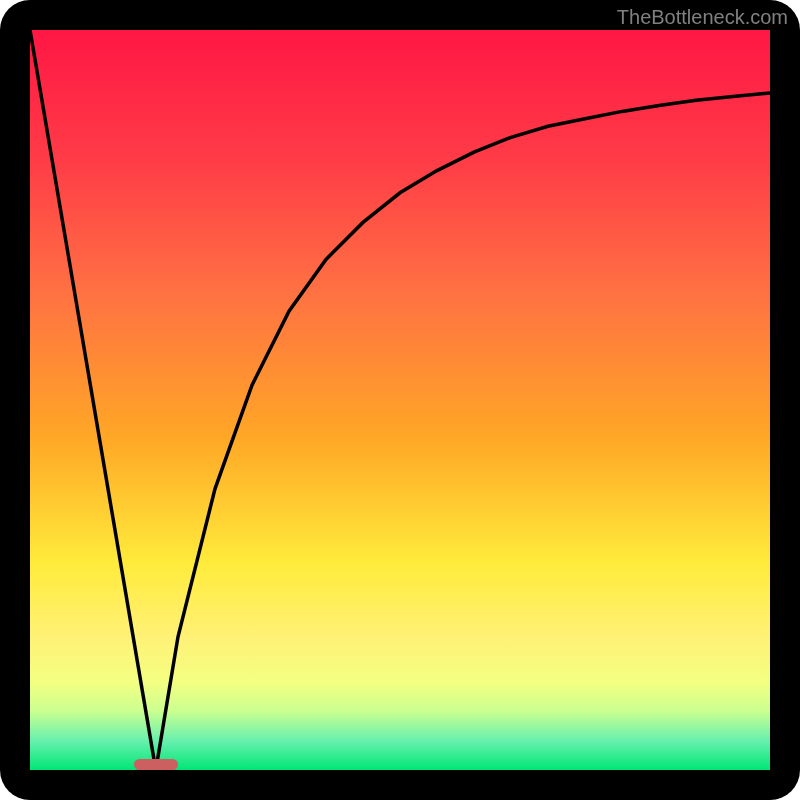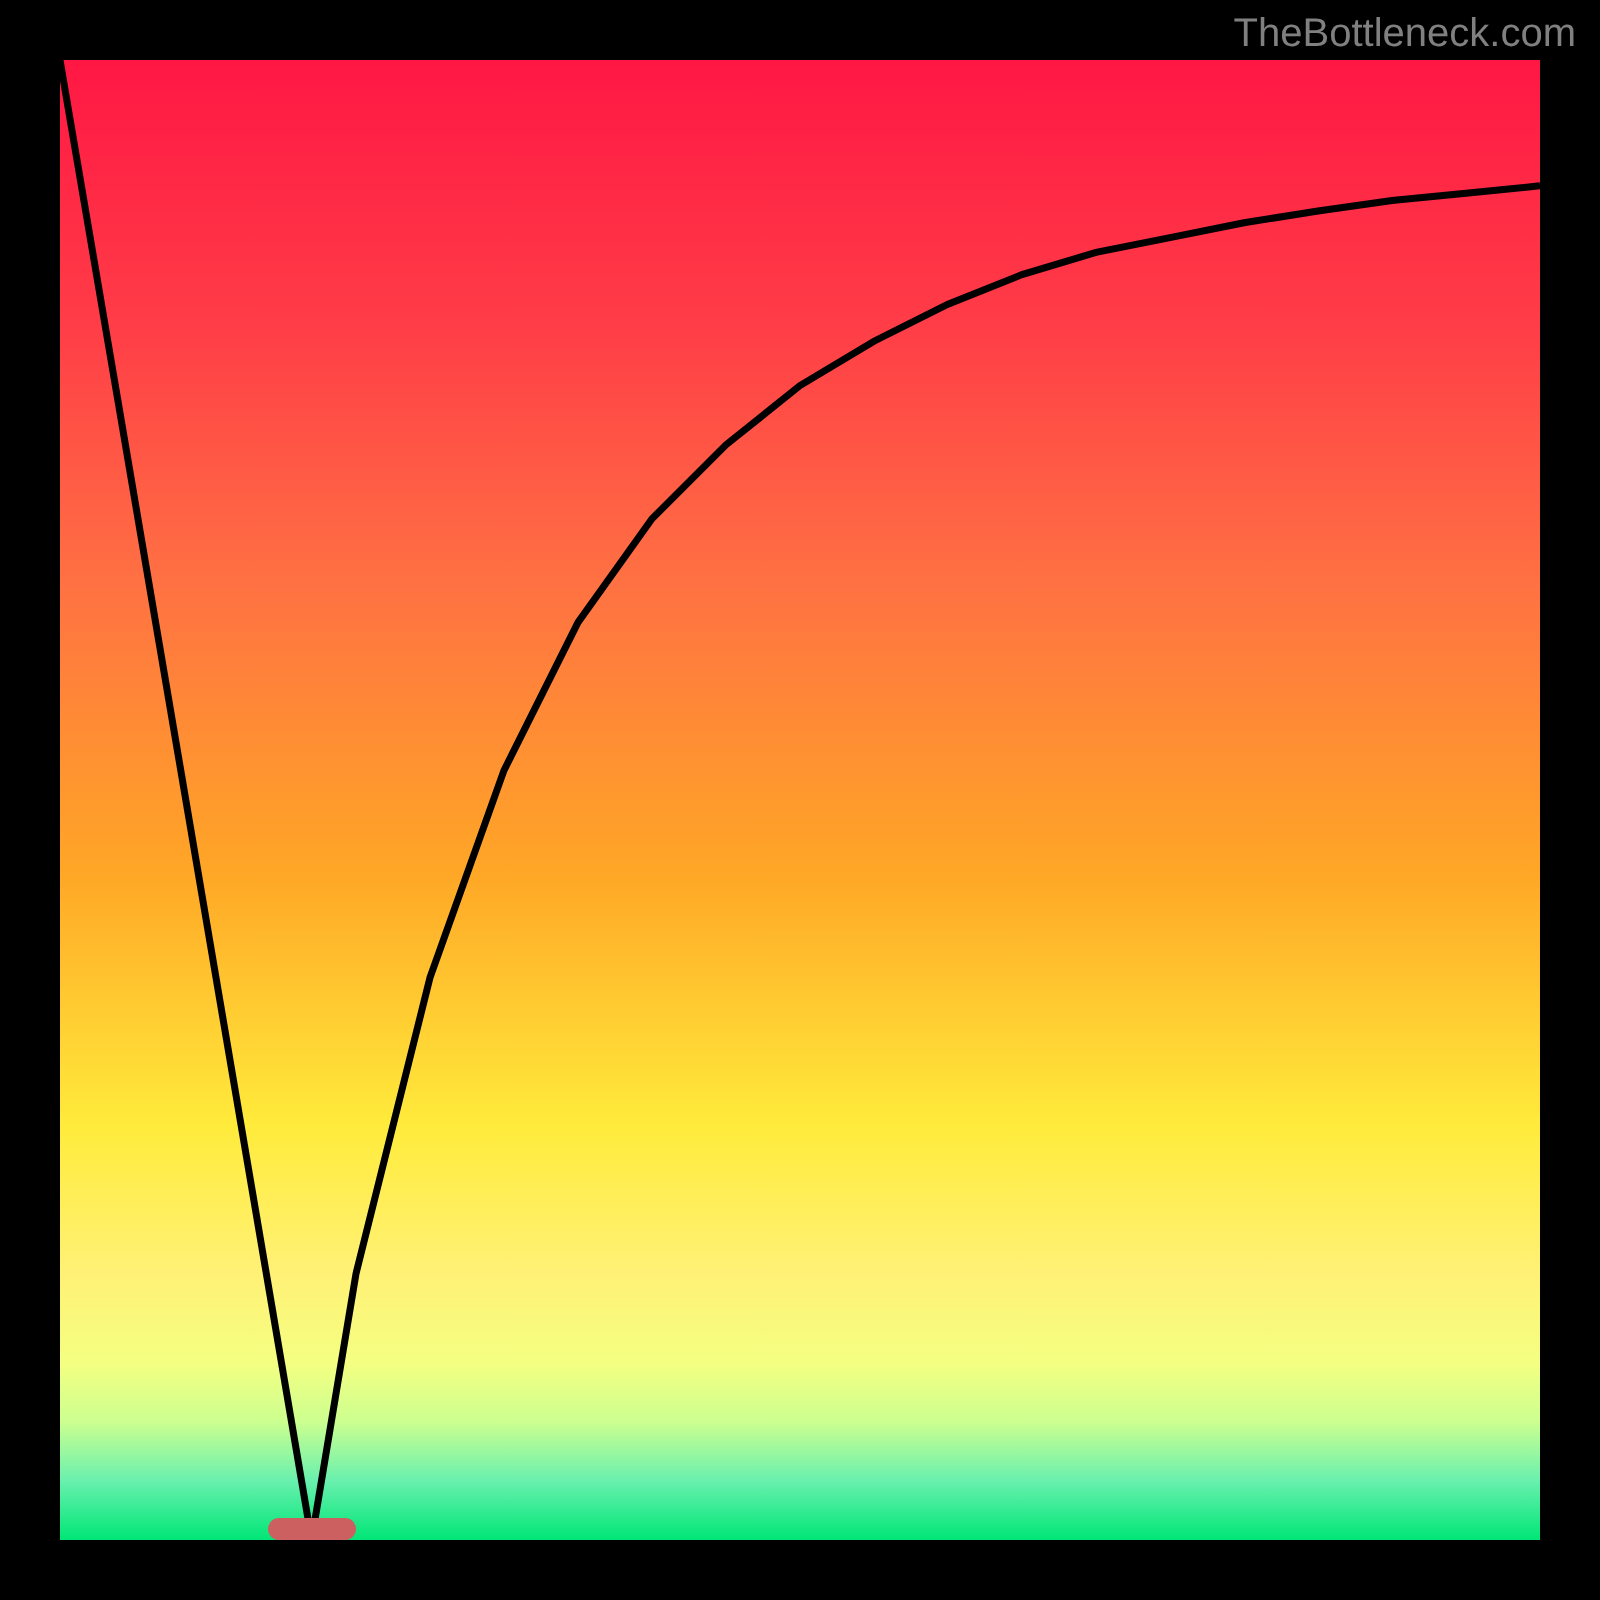--- a/index.html
+++ b/index.html
@@ -1,17 +1,17 @@
 <!DOCTYPE html>
 <html><head>
   <meta charset="utf-8">
   <style>
     * { margin: 0; padding: 0; box-sizing: border-box; }
     body { width: 800px; height: 800px; overflow: hidden; font-family: Arial, sans-serif; }
-    .chart-container { width: 800px; height: 800px; position: relative; background: #000; }
+    .chart-container { width: 800px; height: 800px; position: relative; background: #000; border-radius: 30px; }
     .plot-area { position: absolute; left: 30px; top: 30px; width: 740px; height: 740px; }
     .gradient-bg { width: 100%; height: 100%; position: absolute; }
     .watermark { position: absolute; top: 6px; right: 12px; color: #808080; font-size: 20px; font-weight: 500; z-index: 10; }
     .curve-svg { position: absolute; left: 0; top: 0; width: 100%; height: 100%; z-index: 5; }
     .marker { position: absolute; background: #cc5f5f; border-radius: 8px; z-index: 6; }
   </style>
 </head>
 <body>
 
 <div class="chart-container">

